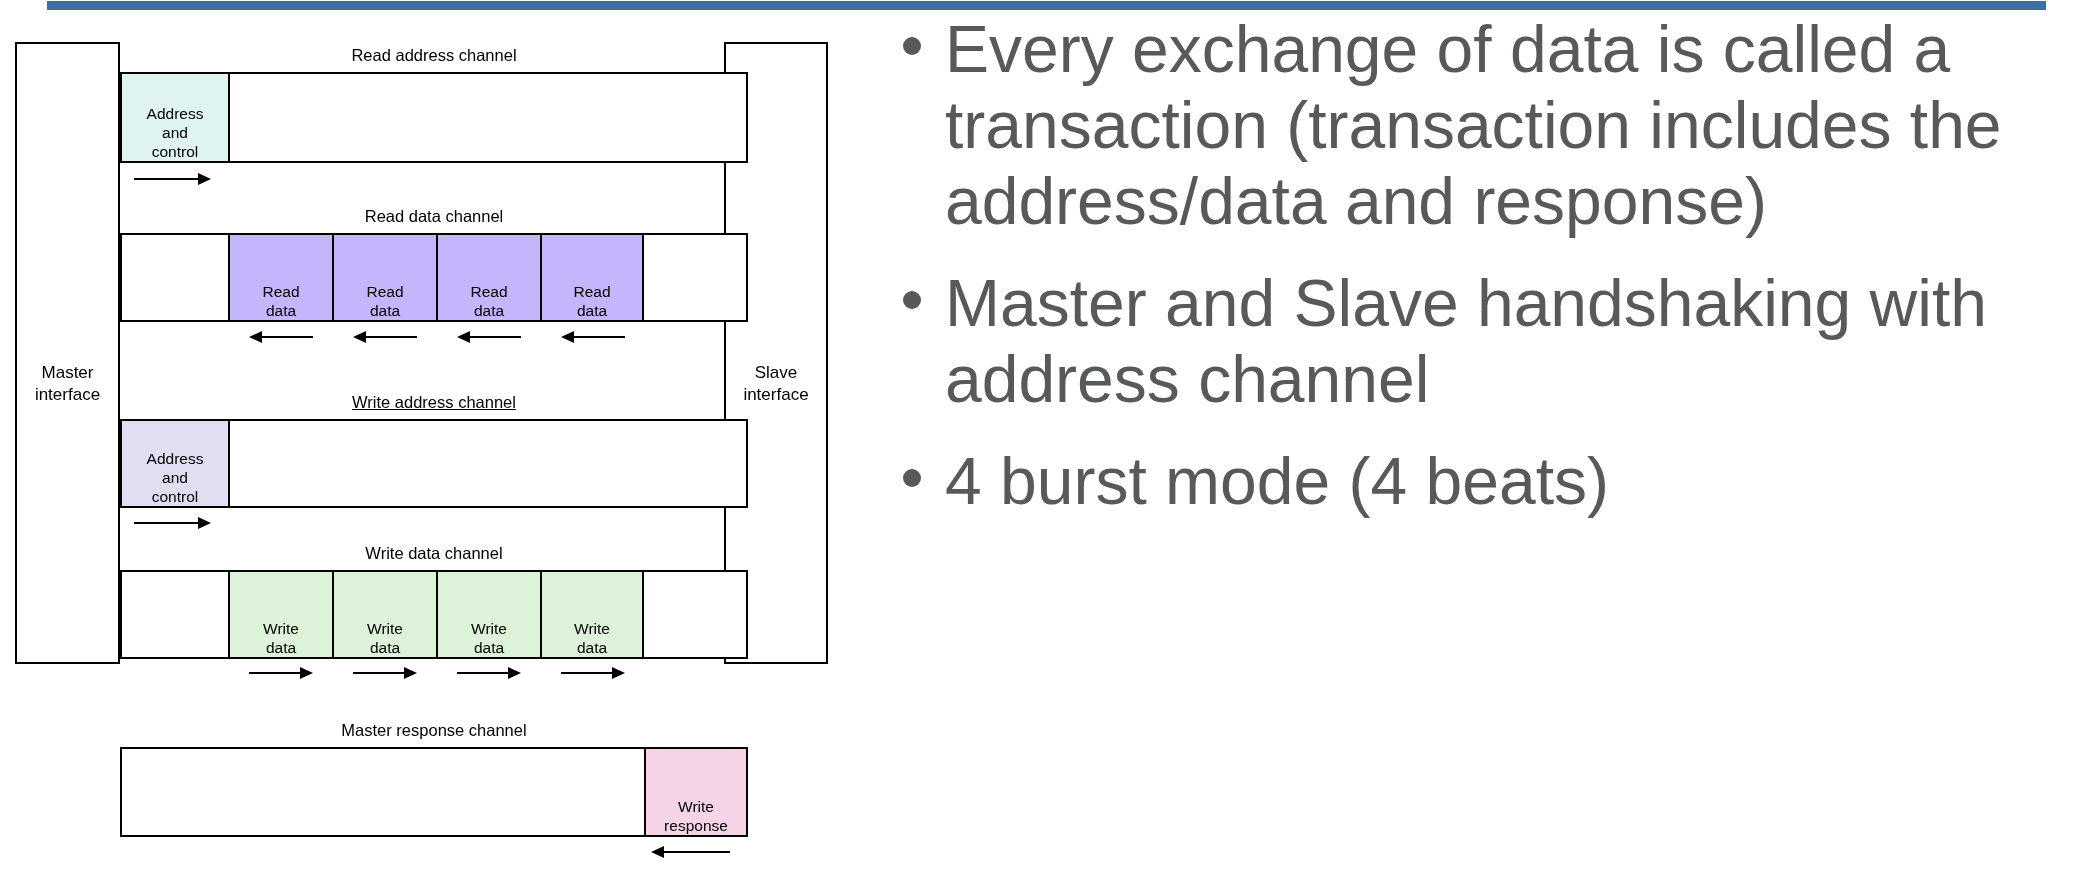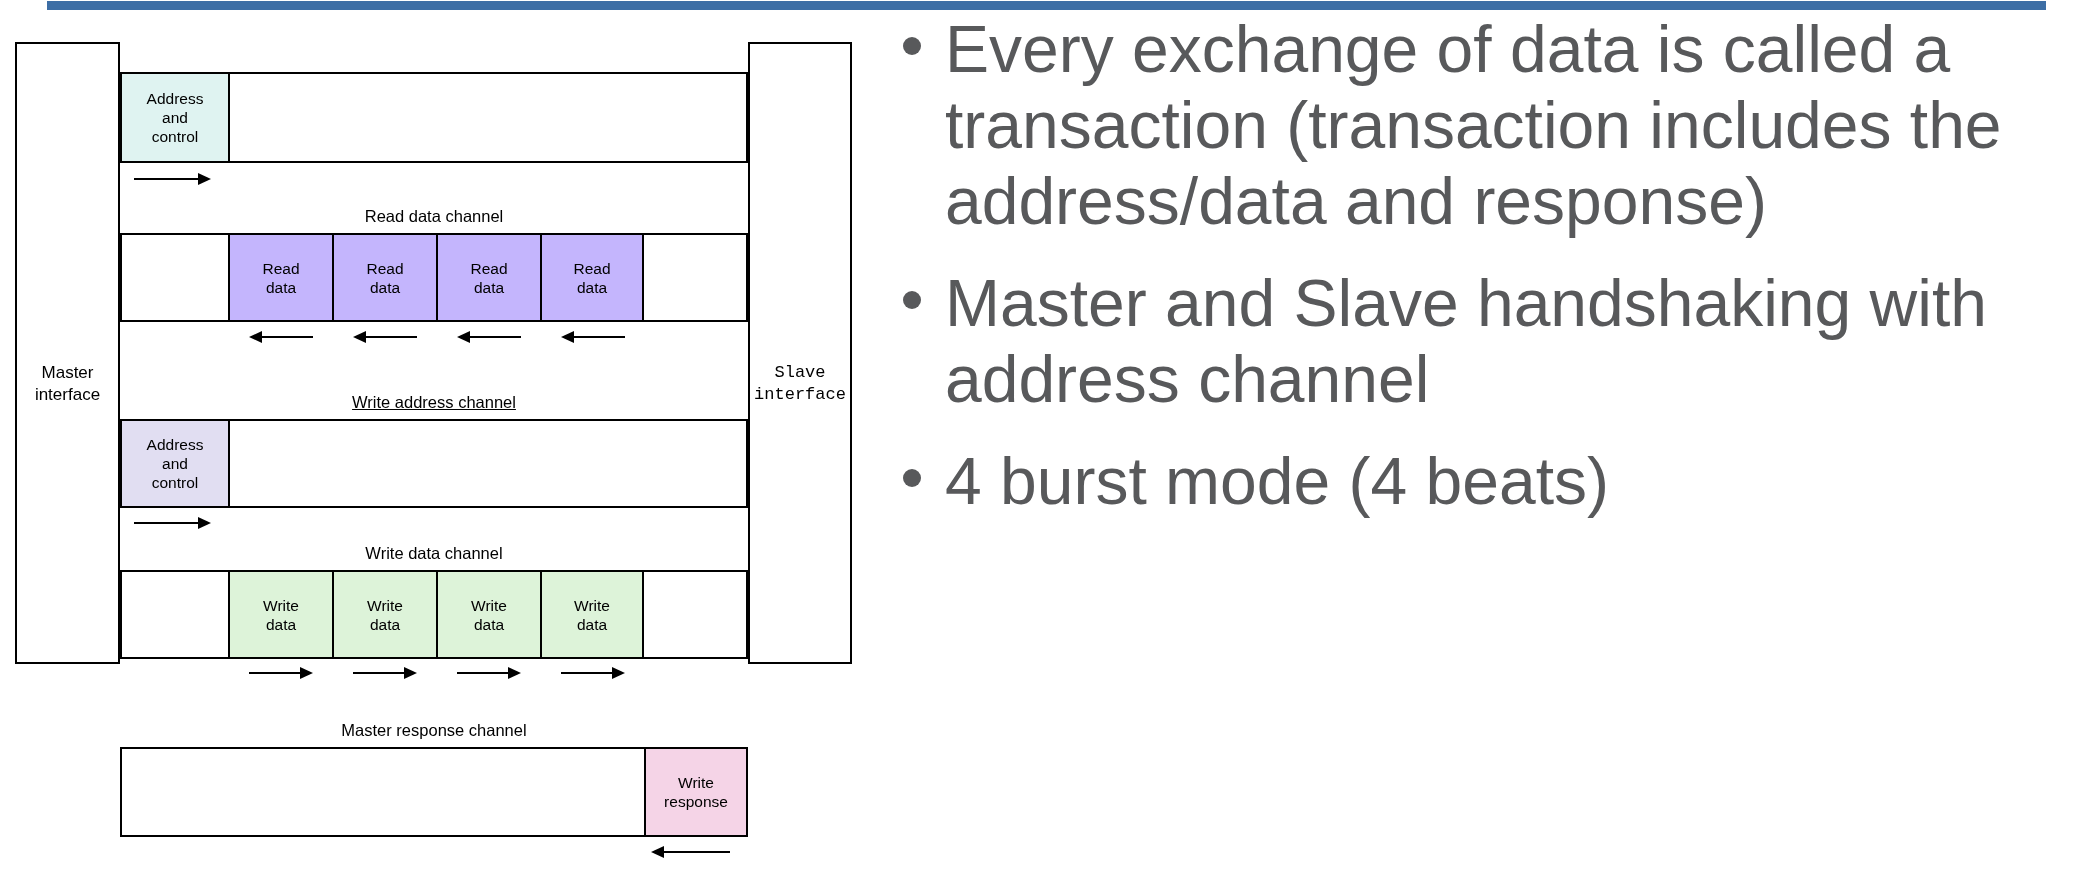--- a/index.html
+++ b/index.html
@@ -9,33 +9,33 @@
   }
   .top-bar{position:absolute;left:47px;top:1px;width:1999px;height:9px;background:#3d6ea5;}
 
   
   .diagram{position:absolute;left:15px;top:42px;width:837px;height:826px;}
   .ifbox{position:absolute;top:0;width:105px;height:622px;border:2px solid #000;
          box-sizing:border-box;background:#fff;}
   .ifbox .iflabel{position:absolute;left:0;right:0;top:318px;text-align:center;
          font-size:17px;line-height:22px;color:#000;}
   .master{left:0;}
-  .slave{left:733px;width:104px;font-family:Liberation Mono, monospace;}
+  .slave{left:709px;width:104px;}
   .chrow{position:absolute;left:105px;width:628px;border:2px solid #000;
          box-sizing:border-box;background:#fff;}
   .row1{top:30px;height:91px;}
   .row2{top:191px;height:89px;}
   .row3{top:377px;height:89px;}
   .row4{top:528px;height:89px;}
   .row5{top:705px;height:90px;}
   .chlabel{position:absolute;left:105px;width:628px;text-align:center;
          font-size:16.5px;line-height:20px;color:#000;}
   .lbl1{top:3px;} .lbl2{top:164px;} .lbl3{top:350px;text-decoration:underline;} .lbl4{top:501px;} .lbl5{top:678px;}
   .cellbox{position:absolute;border:2px solid #000;box-sizing:border-box;
-         display:flex;align-items:center;justify-content:center;text-align:center;
+         display:flex;align-items:flex-end;justify-content:center;text-align:center;
          font-size:15.5px;line-height:19px;color:#000;}
   .cellbox span{white-space:pre-line;}
   .addr-read{left:105px;top:30px;width:110px;height:91px;background:#dff3f1;}
   .addr-write{left:105px;top:377px;width:110px;height:89px;background:#e1def2;}
   .rd{top:191px;height:89px;background:#c4b5fd;}
   .wd{top:528px;height:89px;background:#ddf3d9;}
   .b1{left:213px;width:106px;} .b2{left:317px;width:106px;}
   .b3{left:421px;width:106px;} .b4{left:525px;width:104px;}
   .wresp{left:629px;top:705px;width:104px;height:90px;background:#f5d4e7;}
 
@@ -70,20 +70,21 @@
 
   <div class="diagram">
 
     <div class="ifbox master">
       <span class="iflabel">Master interface</span>
     </div>
     <div class="ifbox slave">
       <span class="iflabel">Slave interface</span>
     </div>
 
+    <div class="chlabel lbl1">Read address channel</div>
     <div class="chlabel lbl2">Read data channel</div>
     <div class="chlabel lbl3">Write address channel</div>
     <div class="chlabel lbl4">Write data channel</div>
     <div class="chlabel lbl5">Master response channel</div>
 
     <div class="chrow row1"></div>
     <div class="chrow row2"></div>
     <div class="chrow row3"></div>
     <div class="chrow row4"></div>
     <div class="chrow row5"></div>

